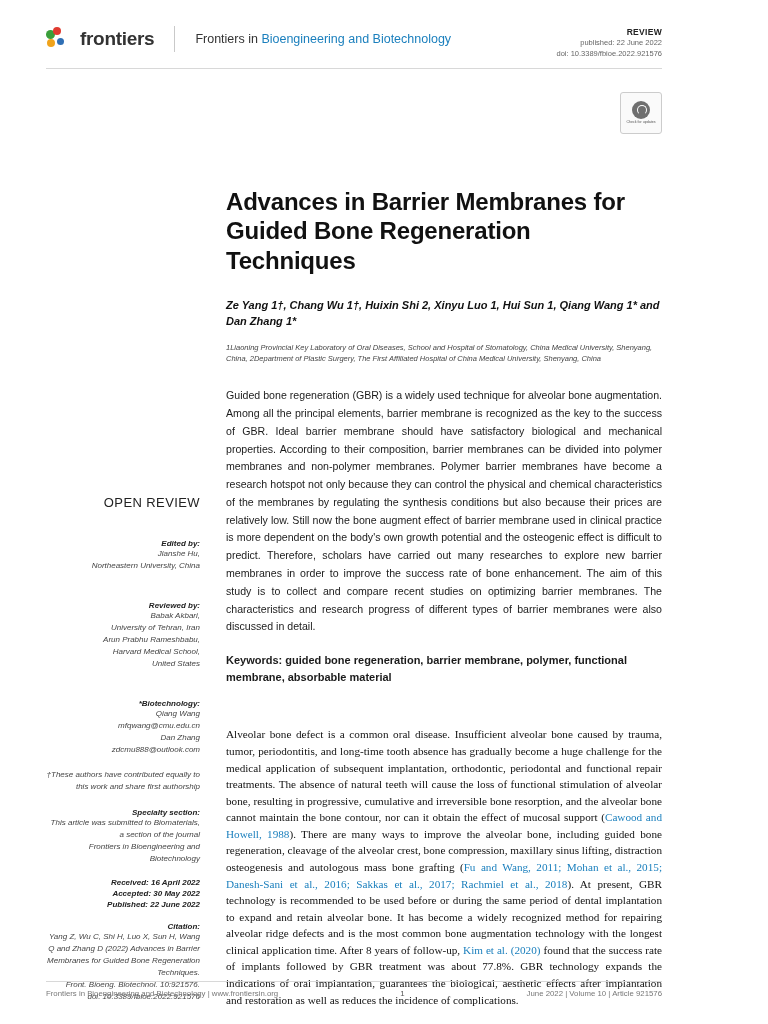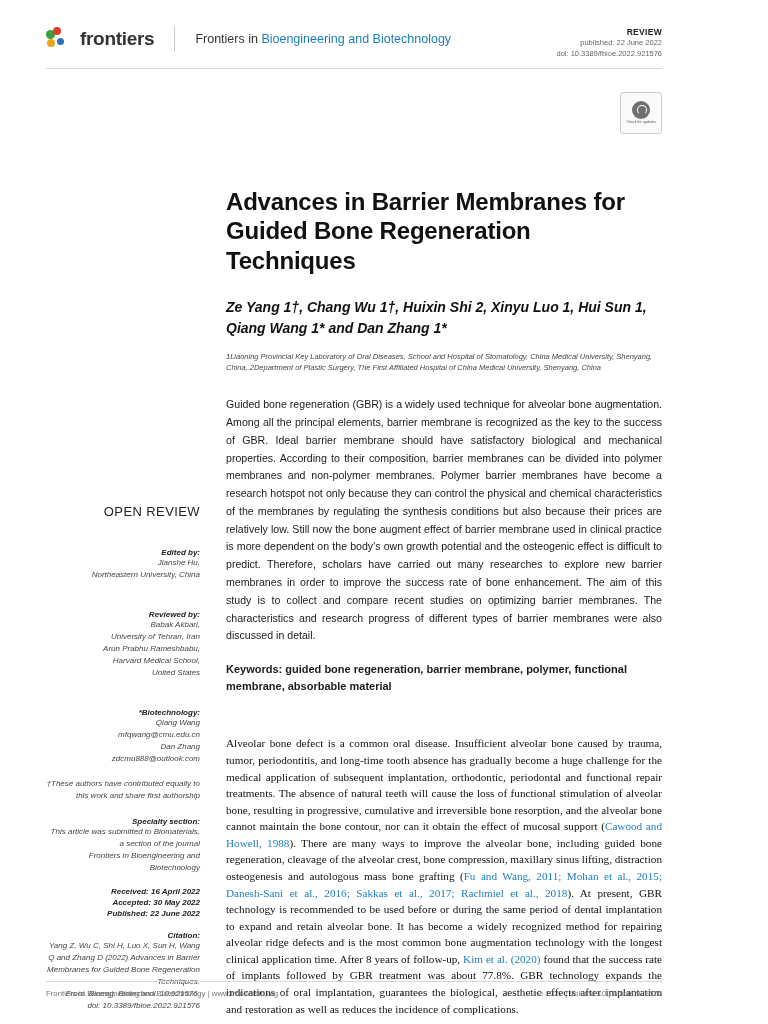--- a/index.html
+++ b/index.html
@@ -122,21 +122,21 @@
   .title-wrap { padding-left: 180px; }
   h1.title {
     font-size: 24px;
     line-height: 1.22;
     font-weight: bold;
     color: #111;
     margin: 0 0 22px 0;
     letter-spacing: -0.2px;
   }
   .authors {
-    font-size: 14px;
+    font-size: 11px;
     font-style: italic;
     font-weight: bold;
     color: #111;
     line-height: 1.5;
     margin-bottom: 12px;
   }
   .affiliations {
     font-size: 7.5px;
     font-style: italic;
     color: #444;

